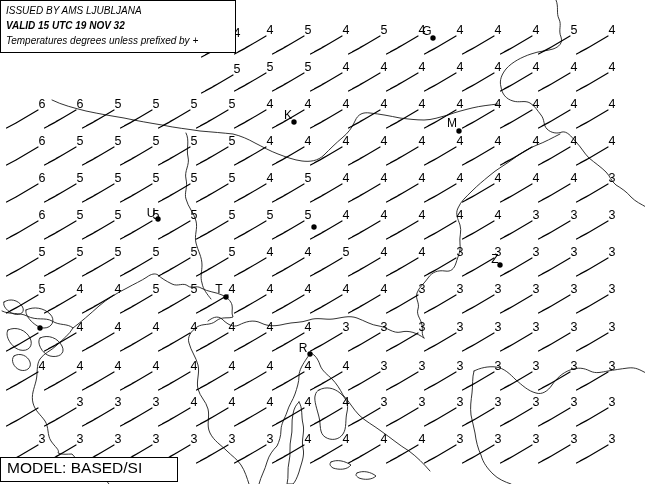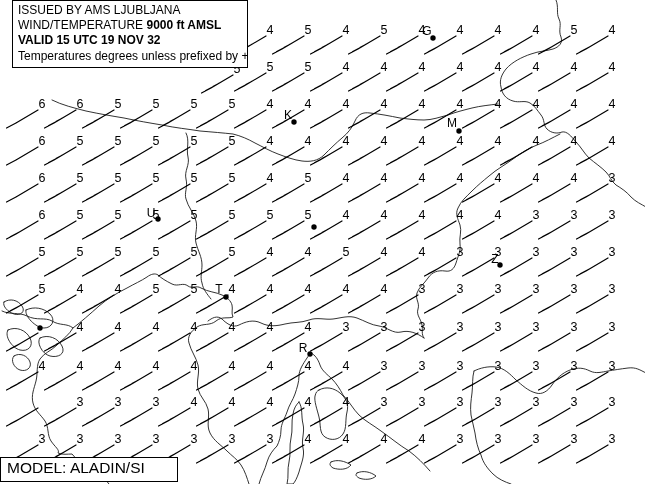--- a/index.html
+++ b/index.html
@@ -5,23 +5,23 @@
   :root { --ink:#000000; --line:#1c1c1c; --bg:#ffffff; }
   html,body{margin:0;padding:0;background:#e8e8e8;}
   .stage{position:relative;width:645px;height:484px;background:var(--bg);overflow:hidden;
          font-family:"Liberation Sans",sans-serif;color:var(--ink);}
   svg{position:absolute;left:0;top:0;}
   svg text{font-family:"Liberation Sans",sans-serif;}
   .temp{font-size:12.5px;fill:var(--ink);}
   .city-label{font-size:12px;fill:var(--ink);}
   .map-line{fill:none;stroke:var(--line);stroke-width:0.9;stroke-linecap:round;stroke-linejoin:round;}
   .barb{fill:none;stroke:var(--ink);stroke-width:1.2;stroke-linecap:round;}
-  .header-box{position:absolute;left:12px;top:0;width:226px;background:var(--bg);
+  .header-box{position:absolute;left:0;top:0;width:226px;background:var(--bg);
               border:1.4px solid var(--ink);padding:2px 3px 3px 5px;
-              font-size:12px;line-height:15.2px;white-space:nowrap;}
+              font-size:10px;line-height:15.2px;white-space:nowrap;font-style:italic;}
   .model-box{position:absolute;left:0;top:457px;min-width:162px;background:var(--bg);
              border:1.4px solid var(--ink);padding:1px 8px 4px 6px;font-size:15.5px;}
 </style>
 </head>
 <body>
 
 <div class="stage">
 
   <svg width="645" height="484" viewBox="0 0 645 484">
     <g>
@@ -418,22 +418,21 @@
         <circle cx="226" cy="297" r="2.7" fill="var(--ink)"></circle>
         <text x="219" y="289" text-anchor="middle" dominant-baseline="central" class="city-label">T</text>
         <circle cx="310" cy="354" r="2.7" fill="var(--ink)"></circle>
         <text x="303" y="348" text-anchor="middle" dominant-baseline="central" class="city-label">R</text>
         <circle cx="40" cy="328" r="2.7" fill="var(--ink)"></circle>
       </g>
   </svg>
 
   <div class="header-box">
     <div>ISSUED BY AMS LJUBLJANA</div>
-    <div><span>WIND/TEMPERATURE </span><b>9000 ft AMSL</b></div>
     <div><b>VALID 15 UTC 19 NOV 32</b></div>
     <div>Temperatures degrees unless prefixed by +</div>
   </div>
 
   <div class="model-box">
-    <span>MODEL: ALADIN/SI</span>
+    <span>MODEL: BASED/SI</span>
   </div>
 
 </div>
 
 </body></html>

